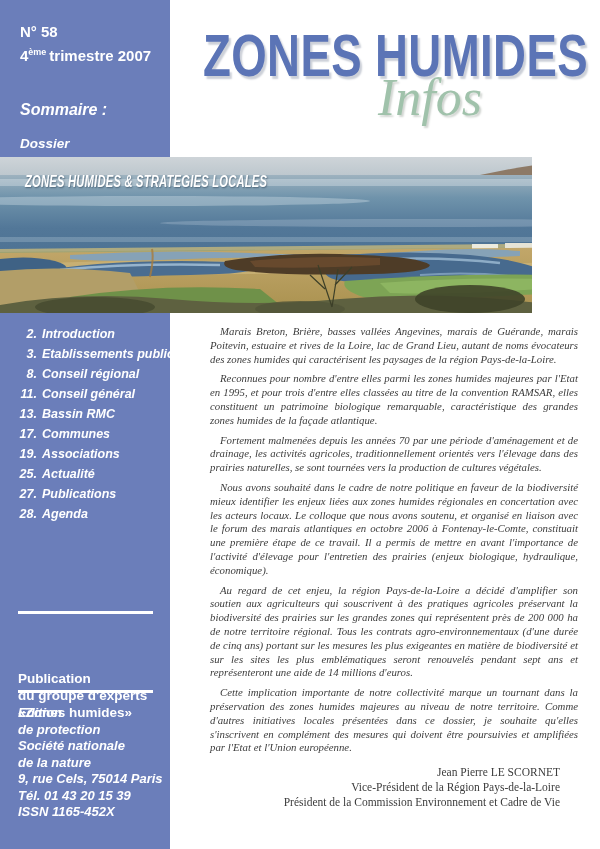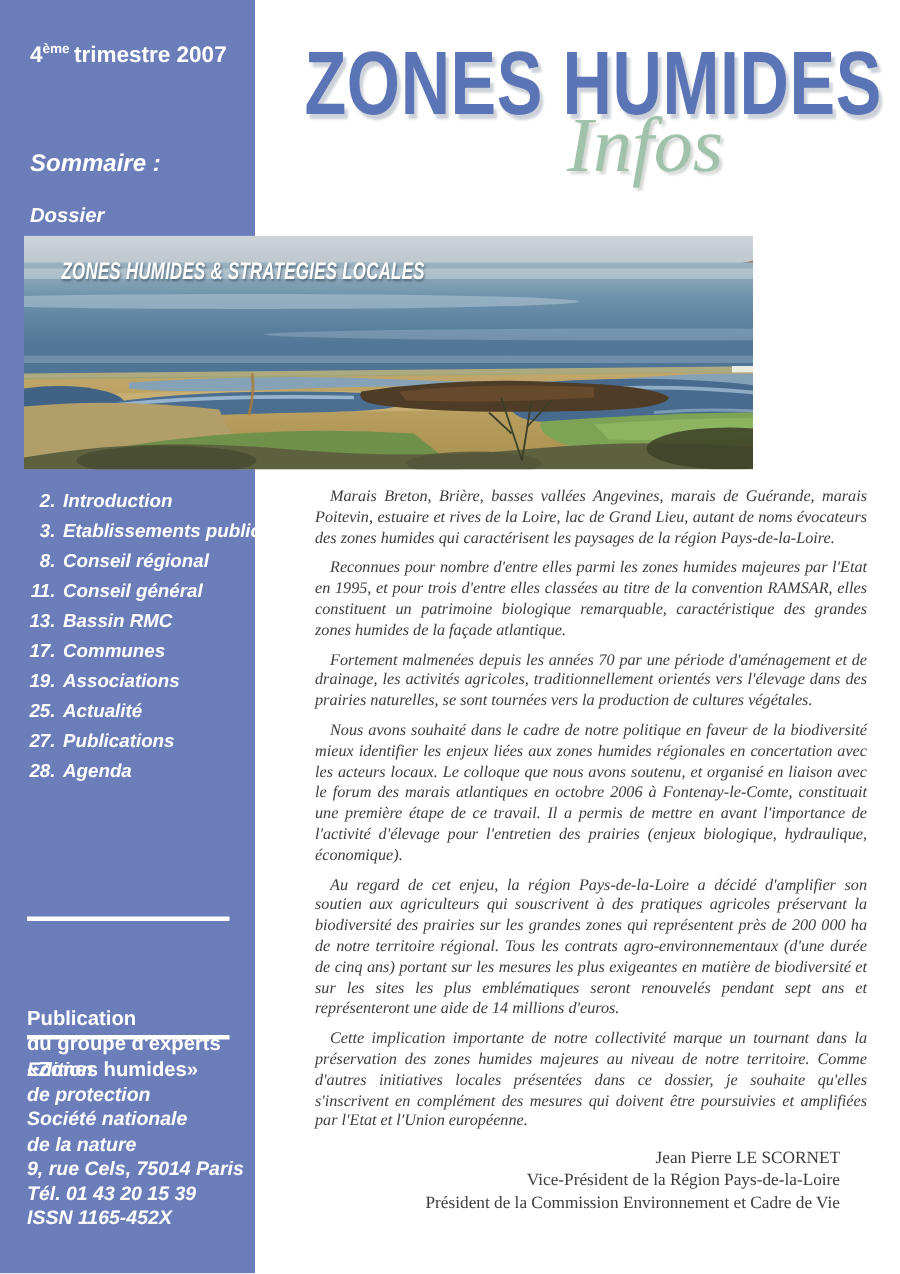--- a/index.html
+++ b/index.html
@@ -25,40 +25,41 @@
 
   
   .masthead{position:absolute;left:170px;top:0;width:430px;height:157px;background:#ffffff;}
   .title{position:absolute;left:33px;top:26px;font-size:60px;line-height:60px;font-weight:bold;
          letter-spacing:.5px;color:#5b74b6;transform:scaleX(.76);transform-origin:left top;
          white-space:nowrap;text-shadow:3px 3px 2px #ccd0d8;}
   .subtitle{position:absolute;left:208px;top:72px;font-family:"Liberation Serif",serif;font-style:italic;
             font-size:52px;line-height:52px;color:#a0c2ab;text-shadow:2px 2px 2px #d2d6d2;}
 
   
-  .photo{position:absolute;left:16px;top:157px;width:486px;height:156px;overflow:hidden;}
+  .photo{position:absolute;left:0;top:157px;width:532px;height:156px;overflow:hidden;}
   .photo svg{display:block;}
   .headline{position:absolute;left:25px;top:16px;color:#ffffff;font-weight:bold;font-style:italic;
             font-size:16px;letter-spacing:.3px;transform:scaleX(.7);transform-origin:left top;
             white-space:nowrap;text-shadow:1px 1px 2px rgba(30,50,70,.55);}
 
   
   .article{position:absolute;left:210px;top:325px;width:378px;}
   .article p{margin:0 10px 6px 0;text-indent:10px;font-family:"Liberation Serif",serif;font-style:italic;
              font-size:10.8px;line-height:13.8px;color:#3c3c3c;text-align:justify;}
   .signature{margin-top:10px;padding-right:28px;text-align:right;font-family:"Liberation Serif",serif;
              font-size:11.5px;line-height:15px;color:#3c3c3c;}
 </style>
 </head>
 <body>
 
 <div class="page">
 
   <aside class="sidebar">
     <div class="issue">
+      <div>N° 58</div>
       <div><span>4</span><sup>ème</sup><span class="rest">trimestre 2007</span></div>
     </div>
     <div class="sommaire">Sommaire :</div>
     <div class="dossier">Dossier</div>
 
     <nav class="toc">
       <div class="toc-row">
           <span class="toc-num">2.</span>
           <span class="toc-label">Introduction</span>
         </div>

